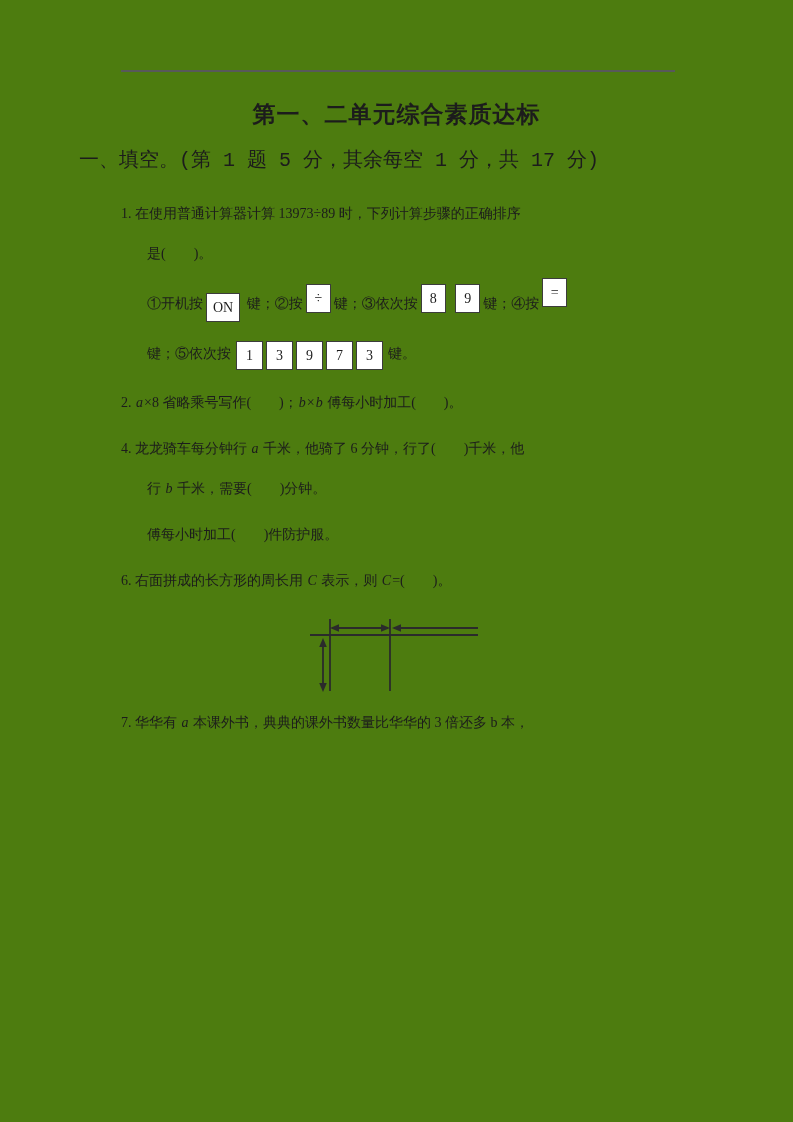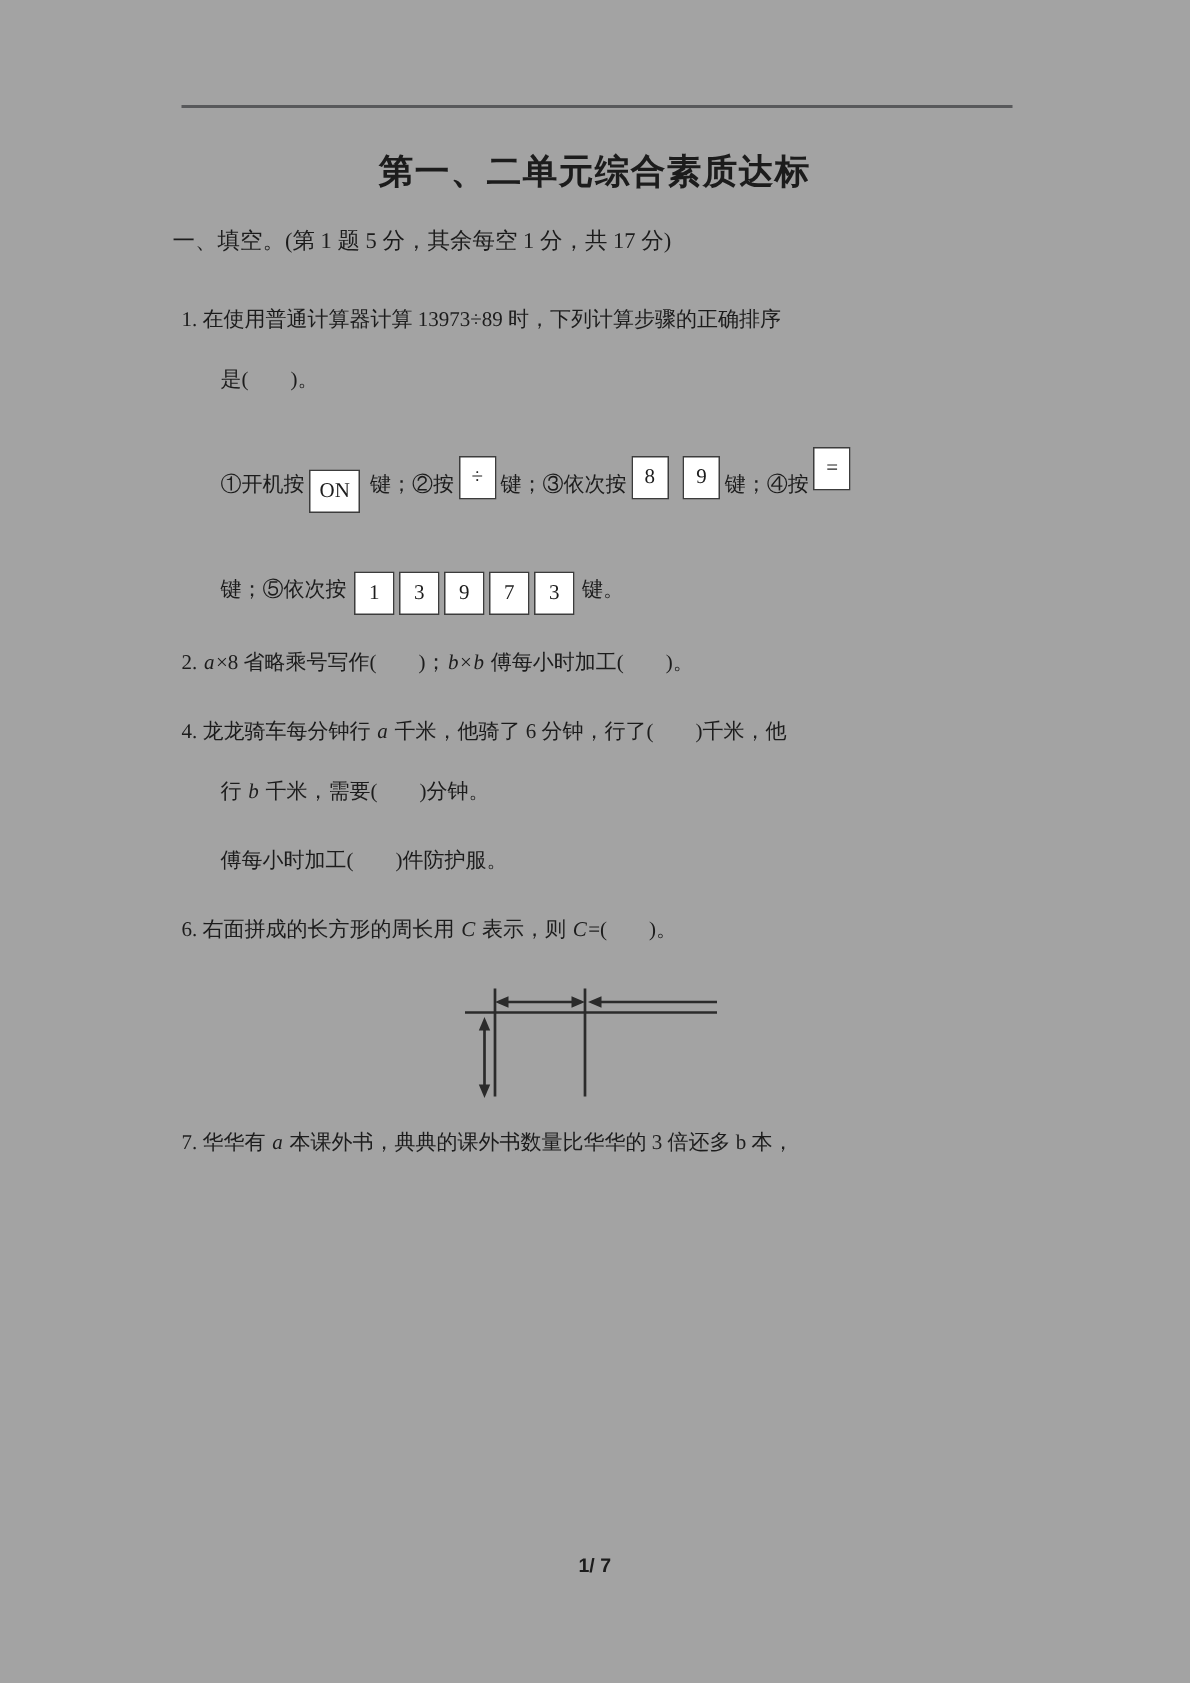--- a/index.html
+++ b/index.html
@@ -1,37 +1,37 @@
 <!DOCTYPE html>
 <html><head>
 <meta charset="utf-8">
 <style>
   html,body{margin:0;padding:0;background:#ffffff;}
   .page{
     position:relative;
     width:793px;height:1122px;
-    background:#a3a3a3;
+    background:#4d7c0f;
     box-sizing:border-box;
     padding-top:70px;
     font-family:"Liberation Serif","DejaVu Serif",serif;
     color:#1c1c1c;
     overflow:hidden;
   }
   .rule{height:2px;background:#58595b;margin:0 118px 0 121px;}
   .title{
     font-family:"Liberation Sans","DejaVu Sans",sans-serif;
     font-weight:bold;font-size:23px;line-height:28px;
     text-align:center;margin:28px 0 0 0;letter-spacing:1px;
   }
-  .section{font-size:15px;line-height:26px;margin:20px 40px 0 115px;white-space:pre;}
+  .section{font-size:20px;line-height:26px;margin:20px 40px 0 79px;white-space:pre;font-family:Liberation Mono, monospace;}
   #questions{margin:20px 0 0 121px;font-size:14px;}
   .question{margin-top:6px;}
   .line{line-height:40px;white-space:pre;}
   .cont{padding-left:26px;}
-  .keys{line-height:46px;margin-top:24px;}
+  .keys{line-height:46px;margin-top:4px;}
   .i{font-style:italic;padding:0 1px;}
   .key{
     display:inline-block;
     border:1.5px solid #3c3c3c;
     line-height:25px;padding:1px 6px;min-width:13px;
     text-align:center;margin:0 3px;
     vertical-align:-4px;
     background:#fff;
   }
   .key-raised{vertical-align:5px;padding:1px 5px;}
@@ -96,15 +96,14 @@
       <polygon points="22,35 18.2,44 25.8,44"></polygon>
       <polygon points="22,89 18.2,80 25.8,80"></polygon>
     </svg>
   </div>
 </div>
       <div class="question">
         <div class="line first"><span>7. 华华有 </span><span class="i">a</span><span> 本课外书，典典的课外书数量比华华的 3 倍还多 b 本，</span></div>
       </div>
     </div>
 
-  <div class="footer">1/ 7</div>
 
 </div>
 
 </body></html>

